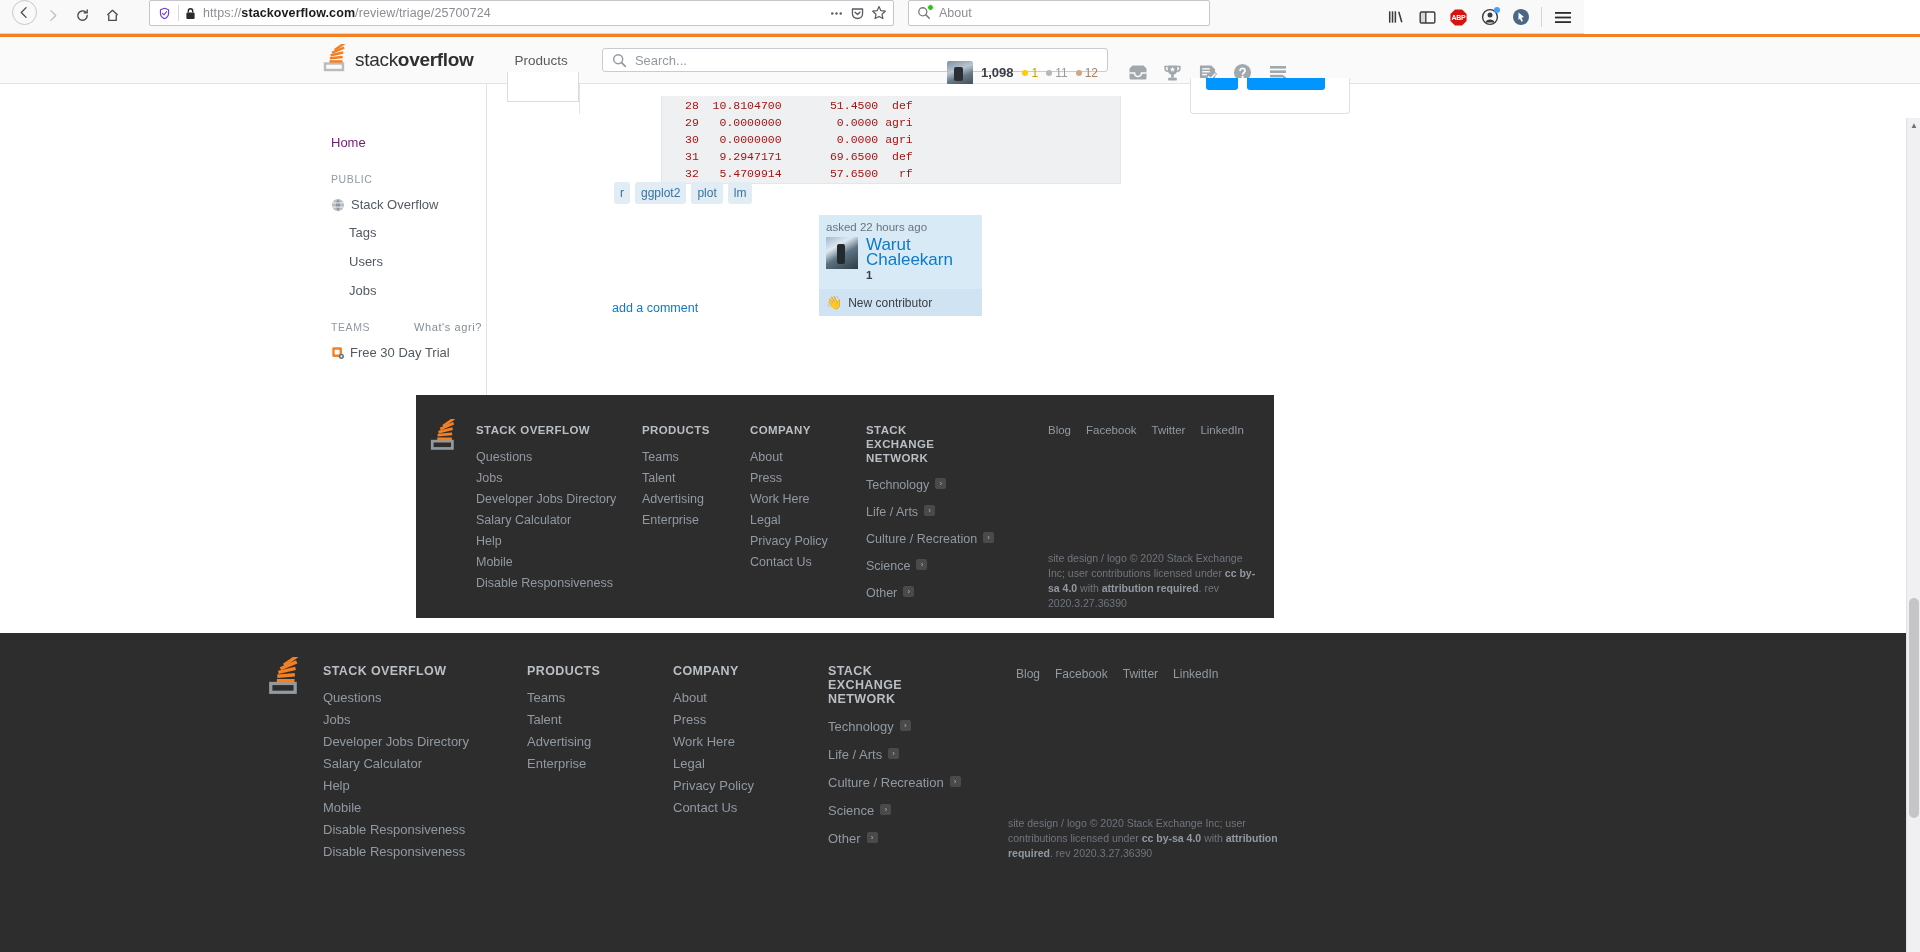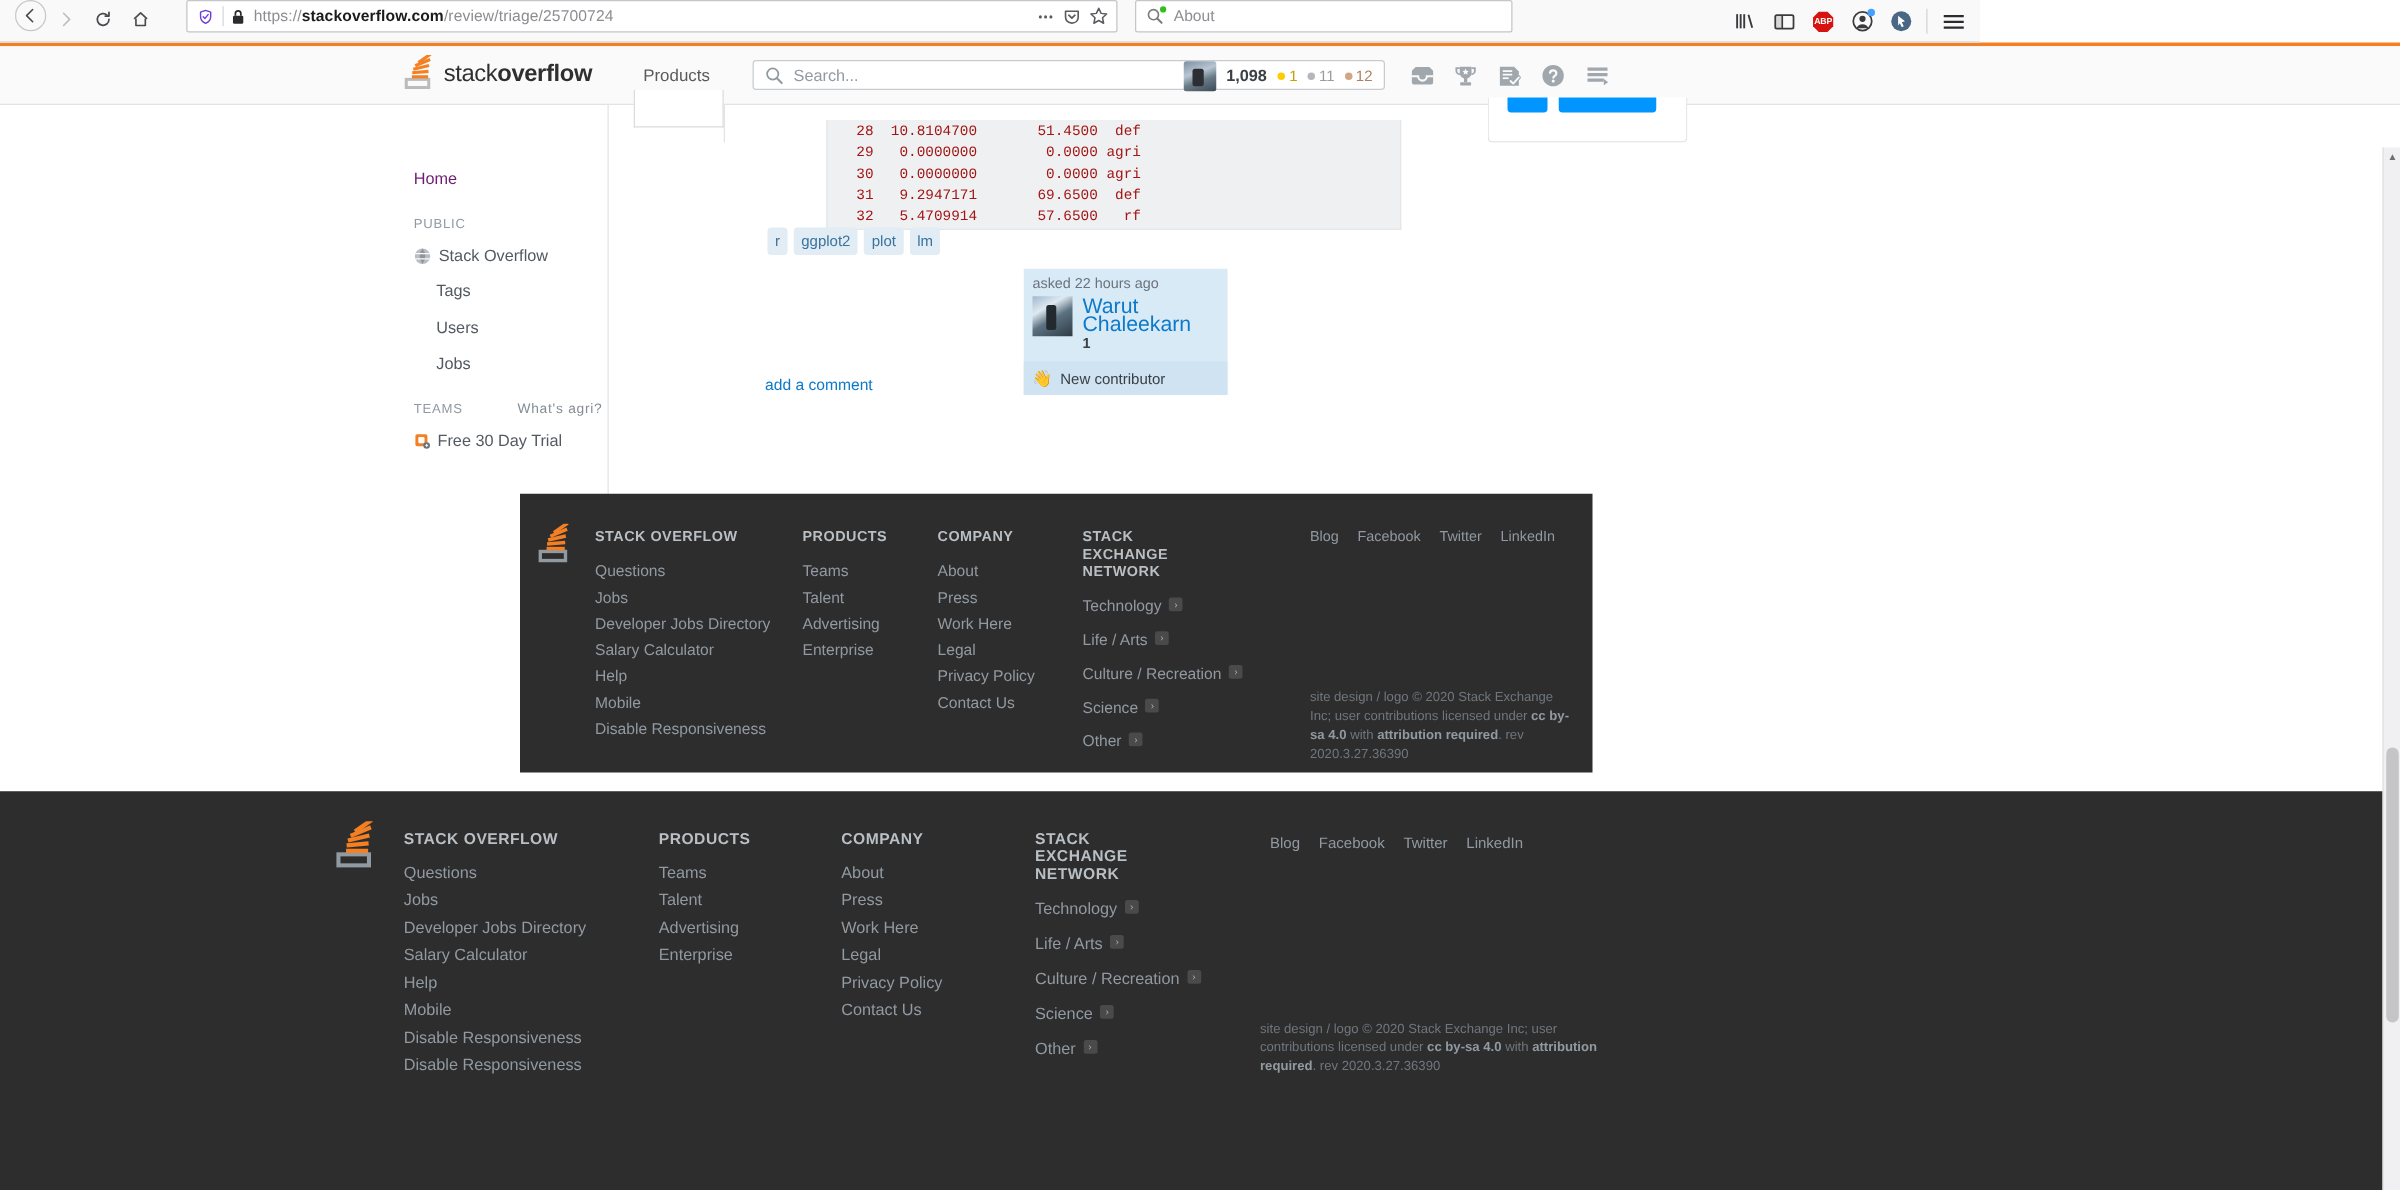--- a/index.html
+++ b/index.html
@@ -109,21 +109,21 @@
   }
   #so-search {
     margin-left: 26px; width: 506px; height: 24px;
     background: #fff; border: 1px solid #c8ccd0; border-radius: 3px;
     display: flex; align-items: center; padding: 0 9px;
   }
   #so-search .mag { margin-right: 8px; color: #9199a1; display: flex; }
   #so-search-text { font-size: 13px; color: #9199a1; }
 
   #so-header-right {
-    position: absolute; right: 0; top: 0; height: 47px;
+    position: absolute; right: 0; top: 12px; height: 47px;
     display: flex; align-items: center; padding-right: 625px;
   }
   #avatar {
     width: 26px; height: 24px; border-radius: 2px;
     background: linear-gradient(160deg,#7d8fa3 0%,#b9c6d2 38%,#6a7b88 62%,#3c4a53 100%);
     margin-right: 8px; overflow: hidden; position: relative;
   }
   #avatar::after {
     content:''; position:absolute; left: 7px; top: 6px;
     width: 9px; height: 14px; border-radius: 2px;

